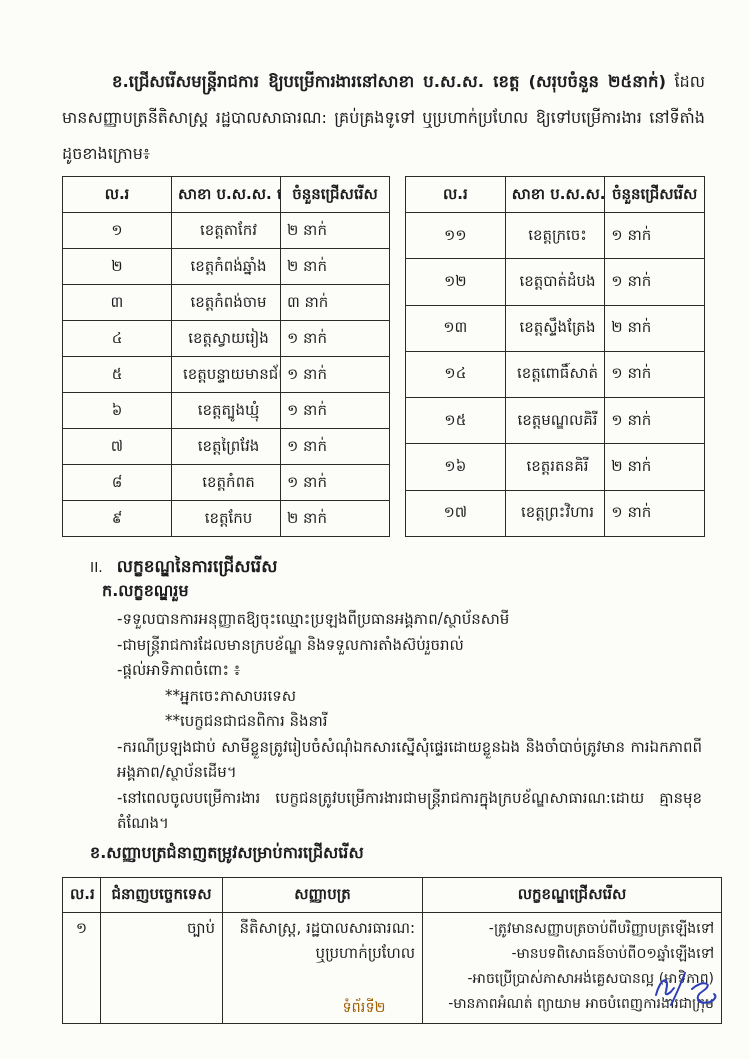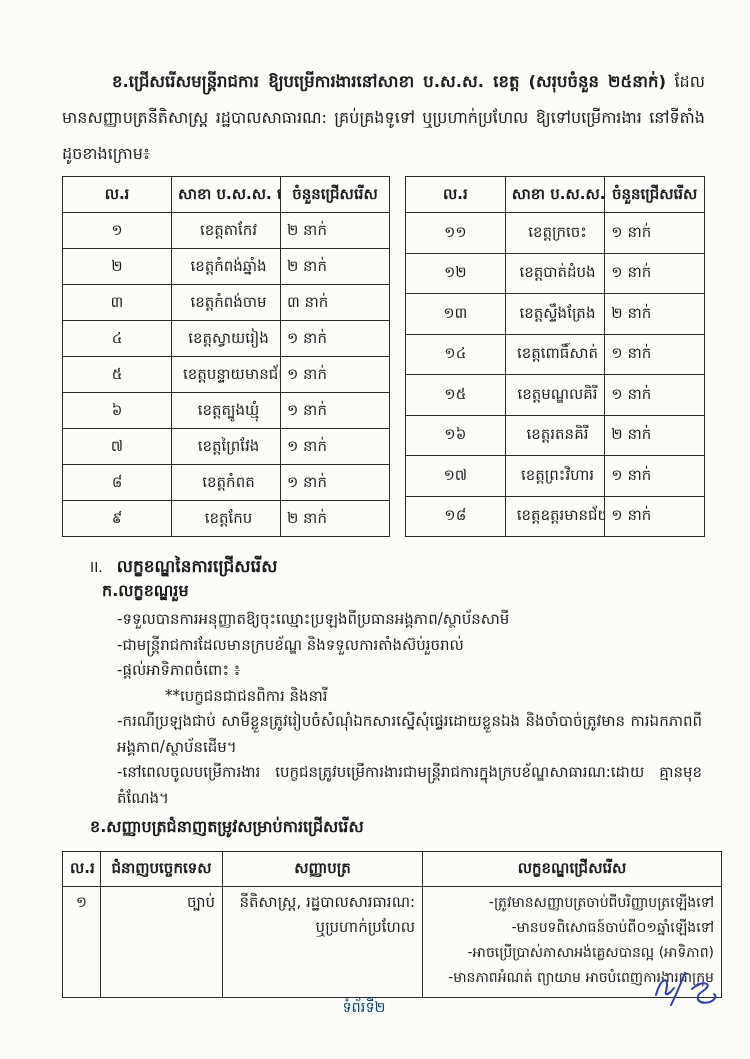--- a/index.html
+++ b/index.html
@@ -72,21 +72,21 @@
   table.qual-table .col-degree{width:200px;}
   table.qual-table td.c-no{text-align:center;}
   table.qual-table td{line-height:25px;text-align:right;}
   td.c-cond{font-size:14px;line-height:25px;}
   td.c-cond .cond-line{white-space:nowrap;}
   td.c-skill,td.c-degree{font-size:15px;}
   table.qual-table td{height:104px;}
 
   .footer{
     position:absolute;left:0;right:22px;bottom:40px;
-    text-align:center;font-size:14.5px;color:#0c4a6e;
+    text-align:center;font-size:14.5px;color:#a16207;
   }
   .signature{position:absolute;right:22px;bottom:34px;}
 </style>
 </head>
 <body>
 
 <div class="page">
 
   <p class="title-para"><span class="heading-bold">ខ.ជ្រើសរើសមន្ត្រីរាជការ ឱ្យបម្រើការងារនៅសាខា ប.ស.ស. ខេត្ត (សរុបចំនួន ២៥នាក់)</span> <span>ដែលមានសញ្ញាបត្រនីតិសាស្ត្រ រដ្ឋបាលសាធារណ: គ្រប់គ្រងទូទៅ ឬប្រហាក់ប្រហែល ឱ្យទៅបម្រើការងារ នៅទីតាំងដូចខាងក្រោម៖</span></p>
 
@@ -185,37 +185,33 @@
           <tr>
             <td>១៦</td>
             <td>ខេត្តរតនគិរី</td>
             <td>២ នាក់</td>
           </tr>
           <tr>
             <td>១៧</td>
             <td>ខេត្តព្រះវិហារ</td>
             <td>១ នាក់</td>
           </tr>
-          <tr>
-            <td>១៨</td>
-            <td>ខេត្តឧត្តរមានជ័យ</td>
-            <td>១ នាក់</td>
-          </tr>
         </tbody>
     </table>
   </div>
 
   <div class="sec2-heading"><span class="roman">II.</span><span class="khm">លក្ខខណ្ឌនៃការជ្រើសរើស</span></div>
 
   <div class="sub-a">ក.លក្ខខណ្ឌរួម</div>
 
   <ul class="bullets">
     <li class="lvl1">-ទទួលបានការអនុញ្ញាតឱ្យចុះឈ្មោះប្រឡងពីប្រធានអង្គភាព/ស្ថាប័នសាមី</li>
     <li class="lvl1">-ជាមន្ត្រីរាជការដែលមានក្របខ័ណ្ឌ និងទទួលការតាំងស៊ប់រួចរាល់</li>
     <li class="lvl1">-ផ្តល់អាទិភាពចំពោះ ៖</li>
+    <li class="lvl2">**អ្នកចេះភាសាបរទេស</li>
     <li class="lvl2">**បេក្ខជនជាជនពិការ និងនារី</li>
     <li class="lvl1">-ករណីប្រឡងជាប់ សាមីខ្លួនត្រូវរៀបចំសំណុំឯកសារស្នើសុំផ្ទេរដោយខ្លួនឯង និងចាំបាច់ត្រូវមាន ការឯកភាពពីអង្គភាព/ស្ថាប័នដើម។</li>
     <li class="lvl1">-នៅពេលចូលបម្រើការងារ បេក្ខជនត្រូវបម្រើការងារជាមន្ត្រីរាជការក្នុងក្របខ័ណ្ឌសាធារណ:ដោយ គ្មានមុខតំណែង។</li>
   </ul>
 
   <div class="sub-b">ខ.សញ្ញាបត្រជំនាញតម្រូវសម្រាប់ការជ្រើសរើស</div>
 
   <table class="qual-table">
     <colgroup>
       <col class="col-no">

